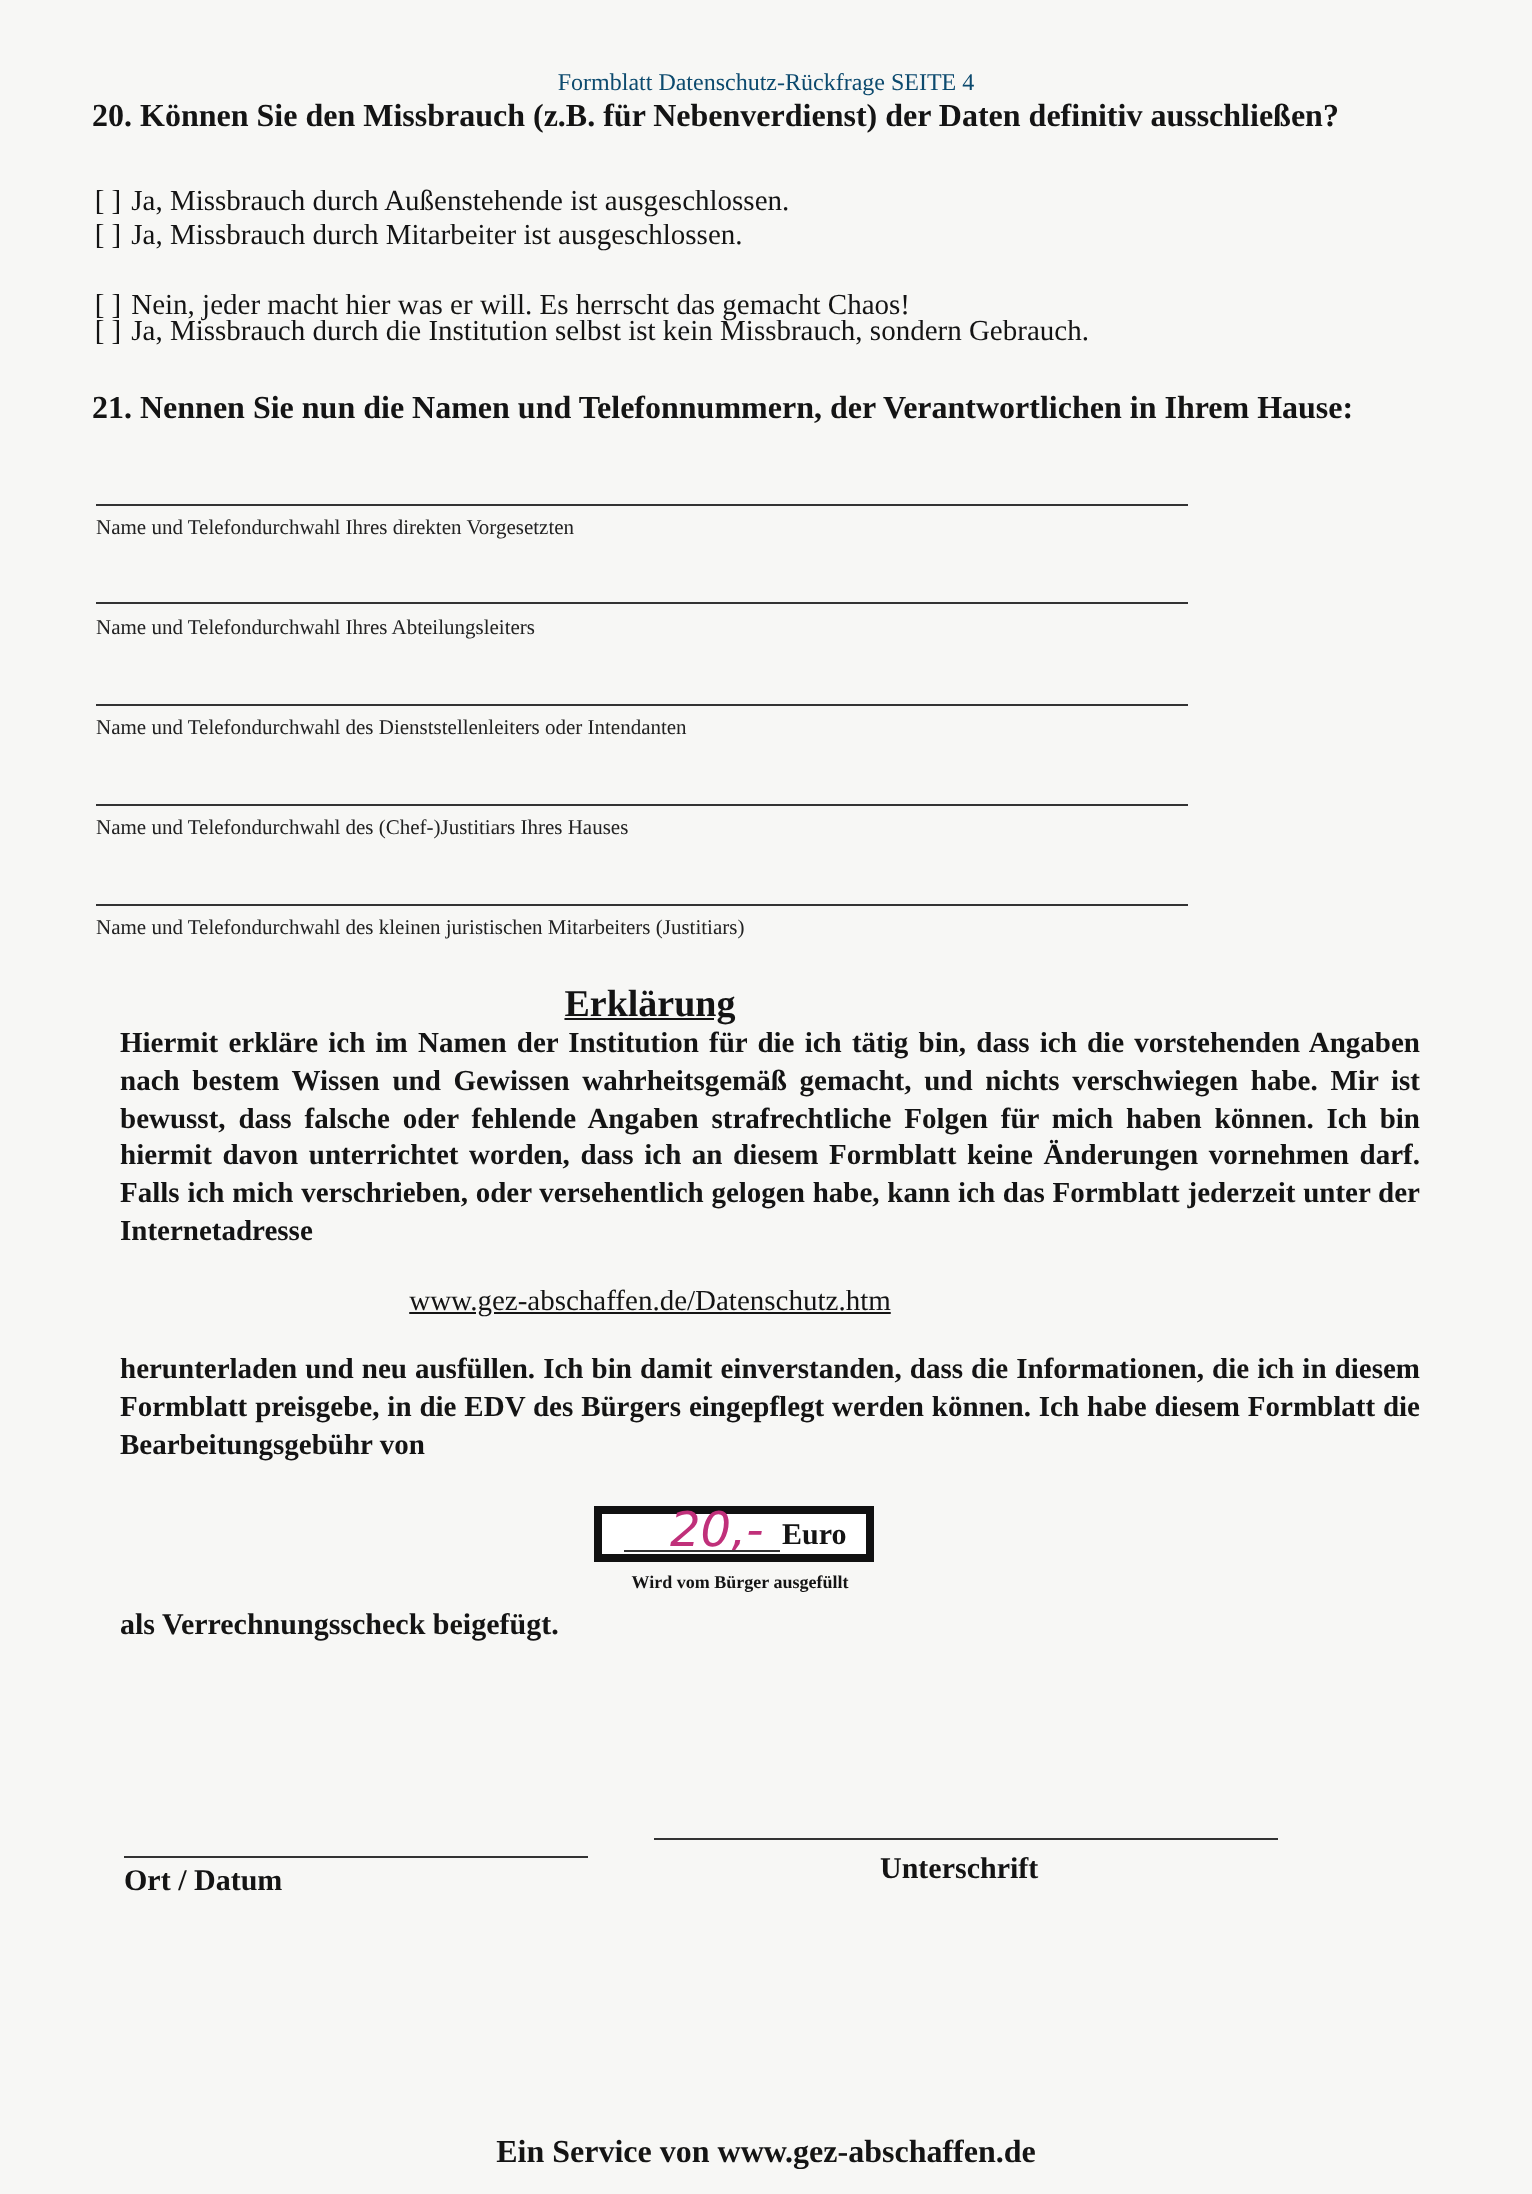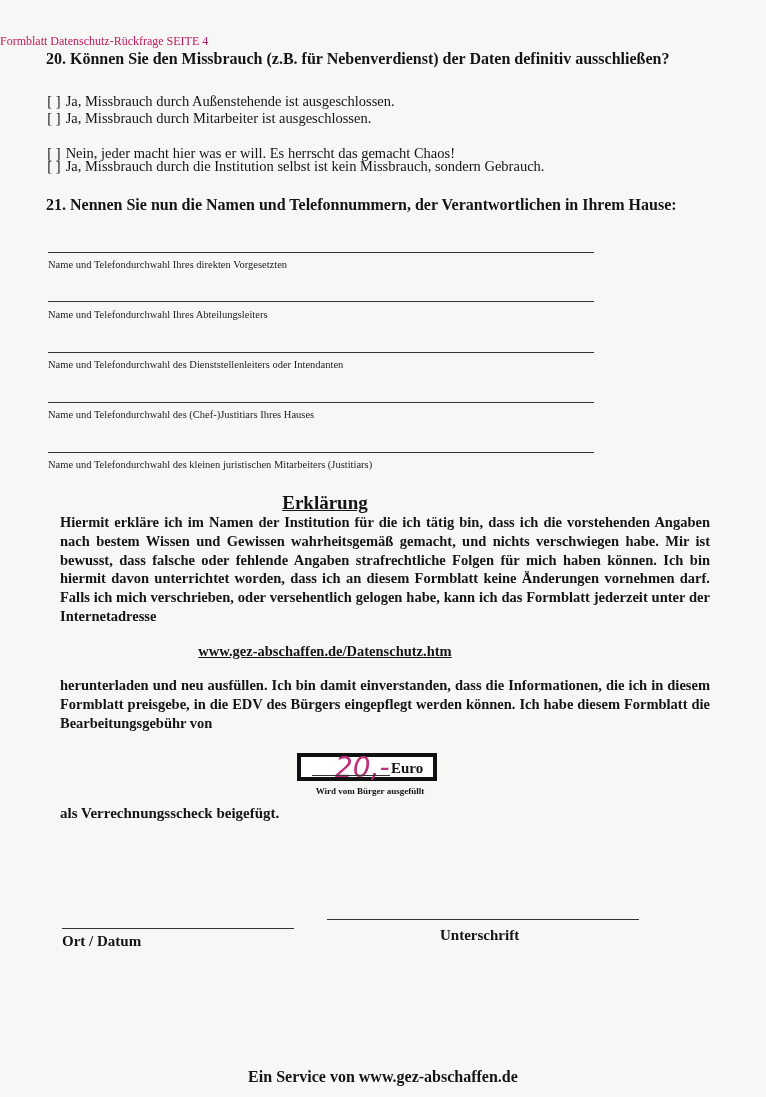--- a/index.html
+++ b/index.html
@@ -1,28 +1,28 @@
 <!DOCTYPE html>
 <html><head>
 <meta charset="utf-8">
 <style>
   html, body { margin:0; padding:0; }
   body { width:766px; height:1097px; background:#f7f7f5; position:relative; overflow:hidden;
          font-family:"Liberation Serif", serif; color:#141414; }
   .abs { position:absolute;text-align:center; }
-  .header { left:0; width:766px; top:34px; text-align:left; font-size:12px; color:#be185d; }
+  .header { left:0; width:766px; top:34px; text-align:center; font-size:12px; color:#0c4a6e; }
   .q { left:46px; font-weight:bold; font-size:16px; }
   .opt { left:46px; font-size:14.5px; }
   .fline { left:48px; width:546px; height:0; border-top:1px solid #333; }
   .flabel { left:48px; font-size:10.5px; color:#222; }
   .title { left:0; width:650px; top:492px; text-align:center; font-weight:bold; font-size:19px; text-decoration:underline; }
   .para { left:60px; width:650px; font-weight:bold; font-size:14.5px; line-height:18.8px; text-align:justify; }
-  .url { left:0; width:650px; top:643px; text-align:center; font-weight:bold; font-size:14.5px; text-decoration:underline; }
+  .url { left:0; width:650px; top:643px; text-align:center; font-weight:normal; font-size:14.5px; text-decoration:underline; }
   .box { left:297px; top:753px; width:140px; height:28px; border:4px solid #111; box-sizing:border-box; background:#fff; }
-  .amount { left:335px; top:751px; font-family:"DejaVu Sans", sans-serif; font-size:28px; color:#c0307a; font-style:italic; }
+  .amount { left:335px; top:751px; font-family:"DejaVu Sans", sans-serif; font-size:24px; color:#c0307a; font-style:italic; }
   .amount-line { left:312px; top:775px; width:78px; border-top:1px solid #333; }
   .euro { left:391px; top:760px; font-weight:bold; font-size:15px; }
   .boxcap { left:300px; top:786px; width:140px; text-align:center; font-weight:bold; font-size:9px; }
   .sigline { height:0; border-top:1px solid #333; }
   .siglabel { font-weight:bold; font-size:15px; }
   .note { left:0; width:766px; top:978px; text-align:center; font-weight:bold; font-size:10.5px; line-height:15px; }
   .footer { left:0; width:766px; top:1068px; text-align:center; font-weight:bold; font-size:16px; }
   .check { display:inline-block; width:16px; }
 </style>
 </head>

